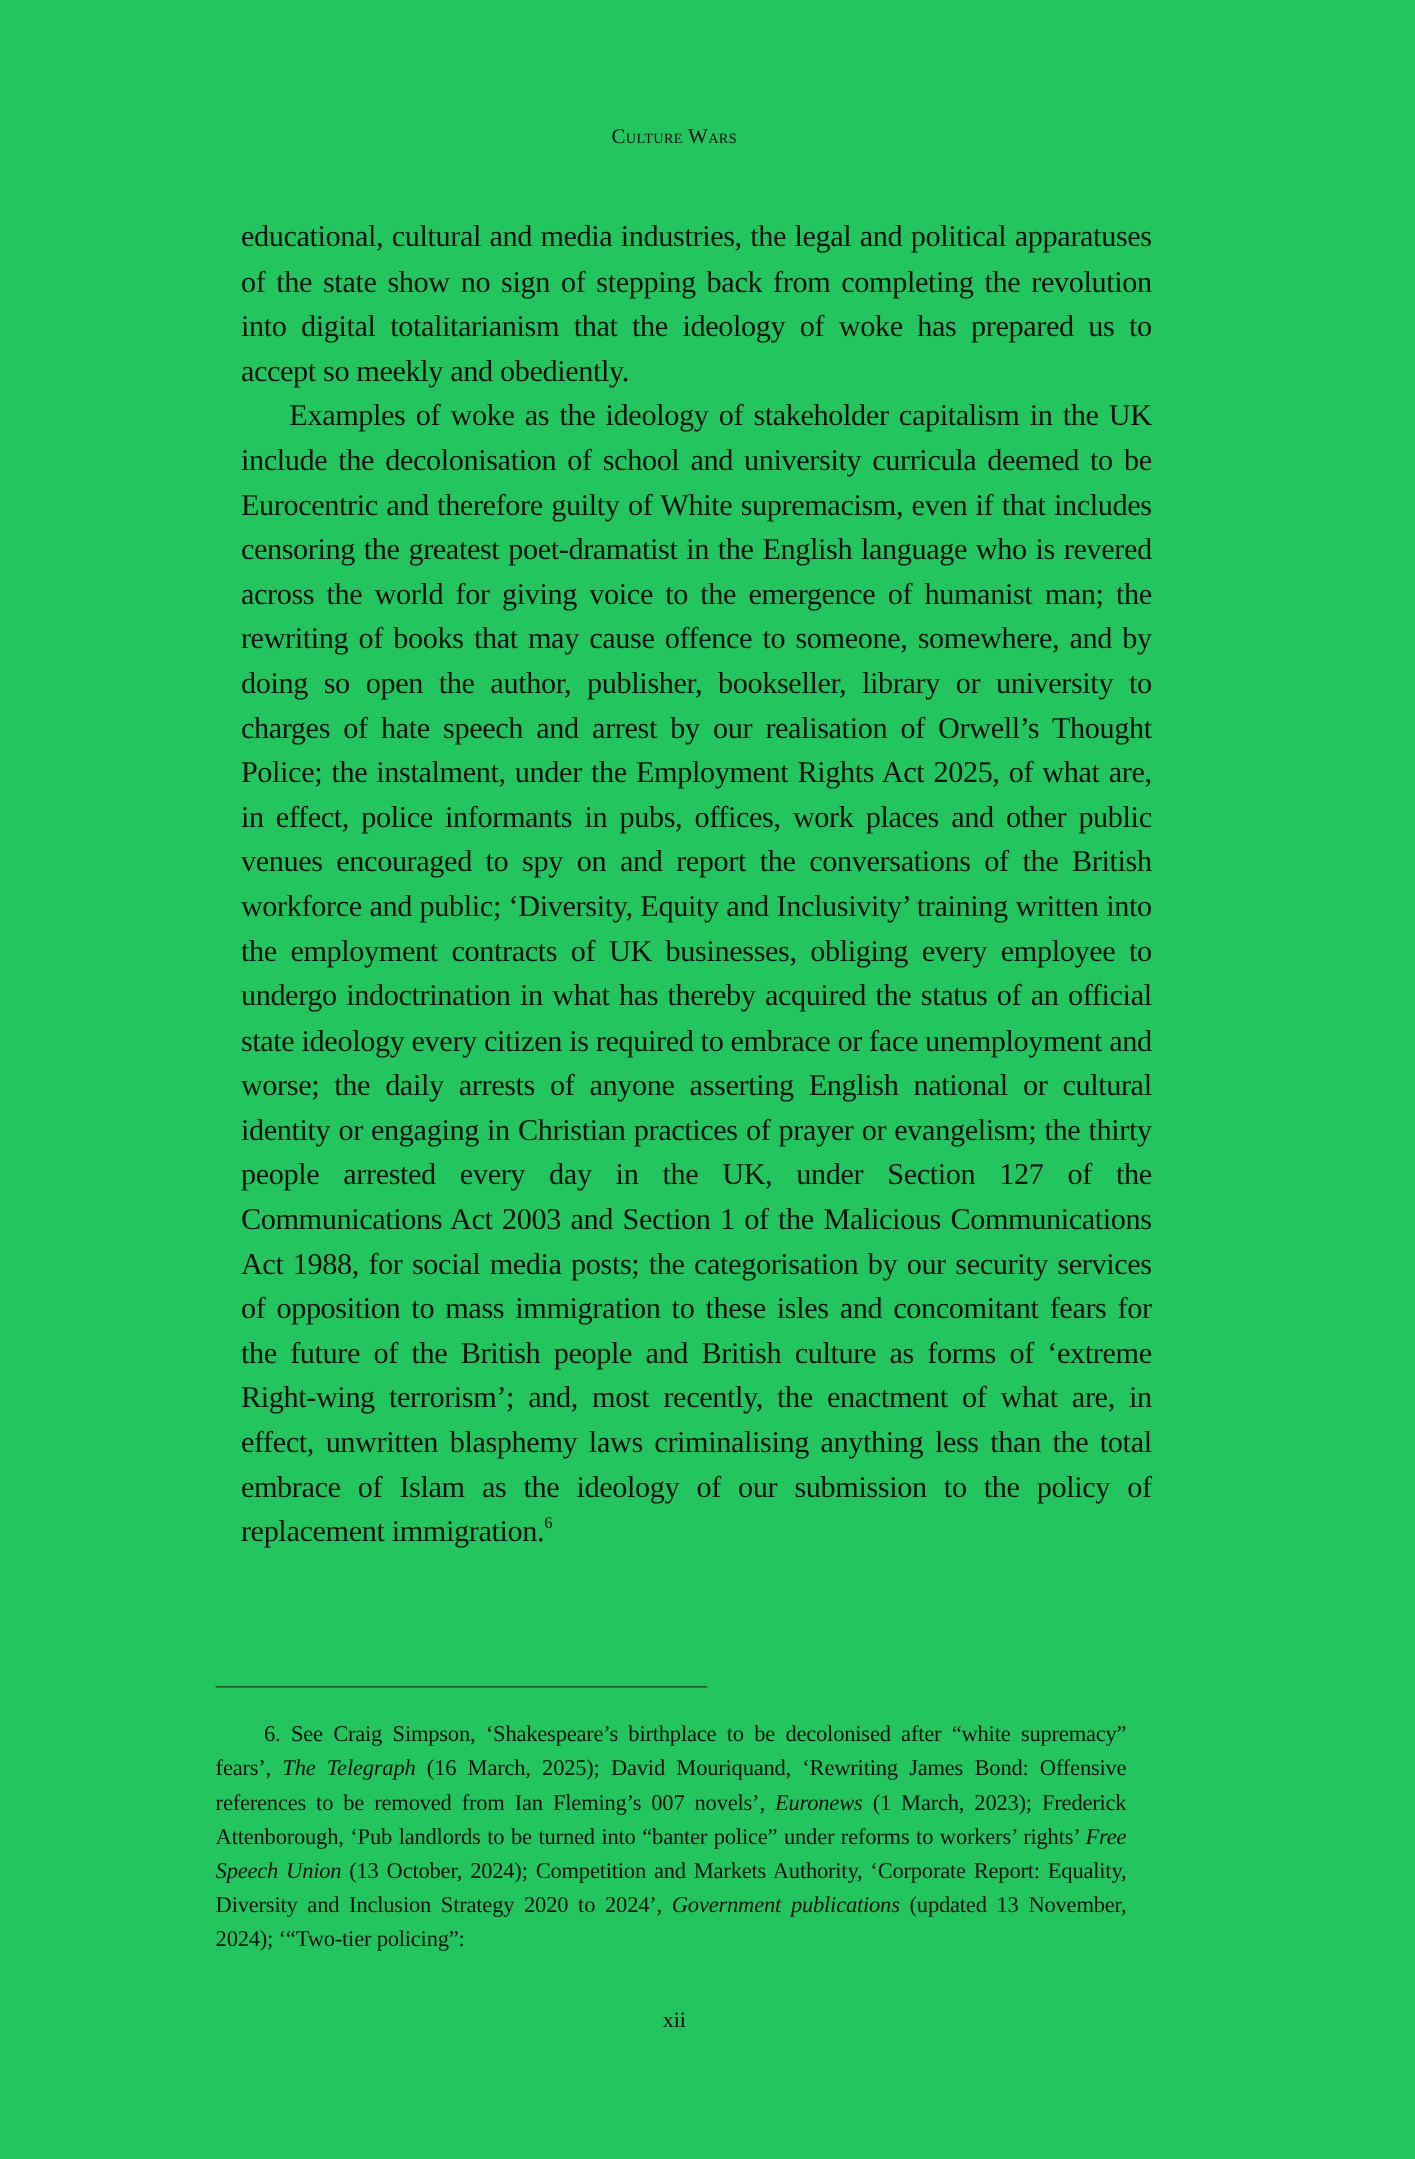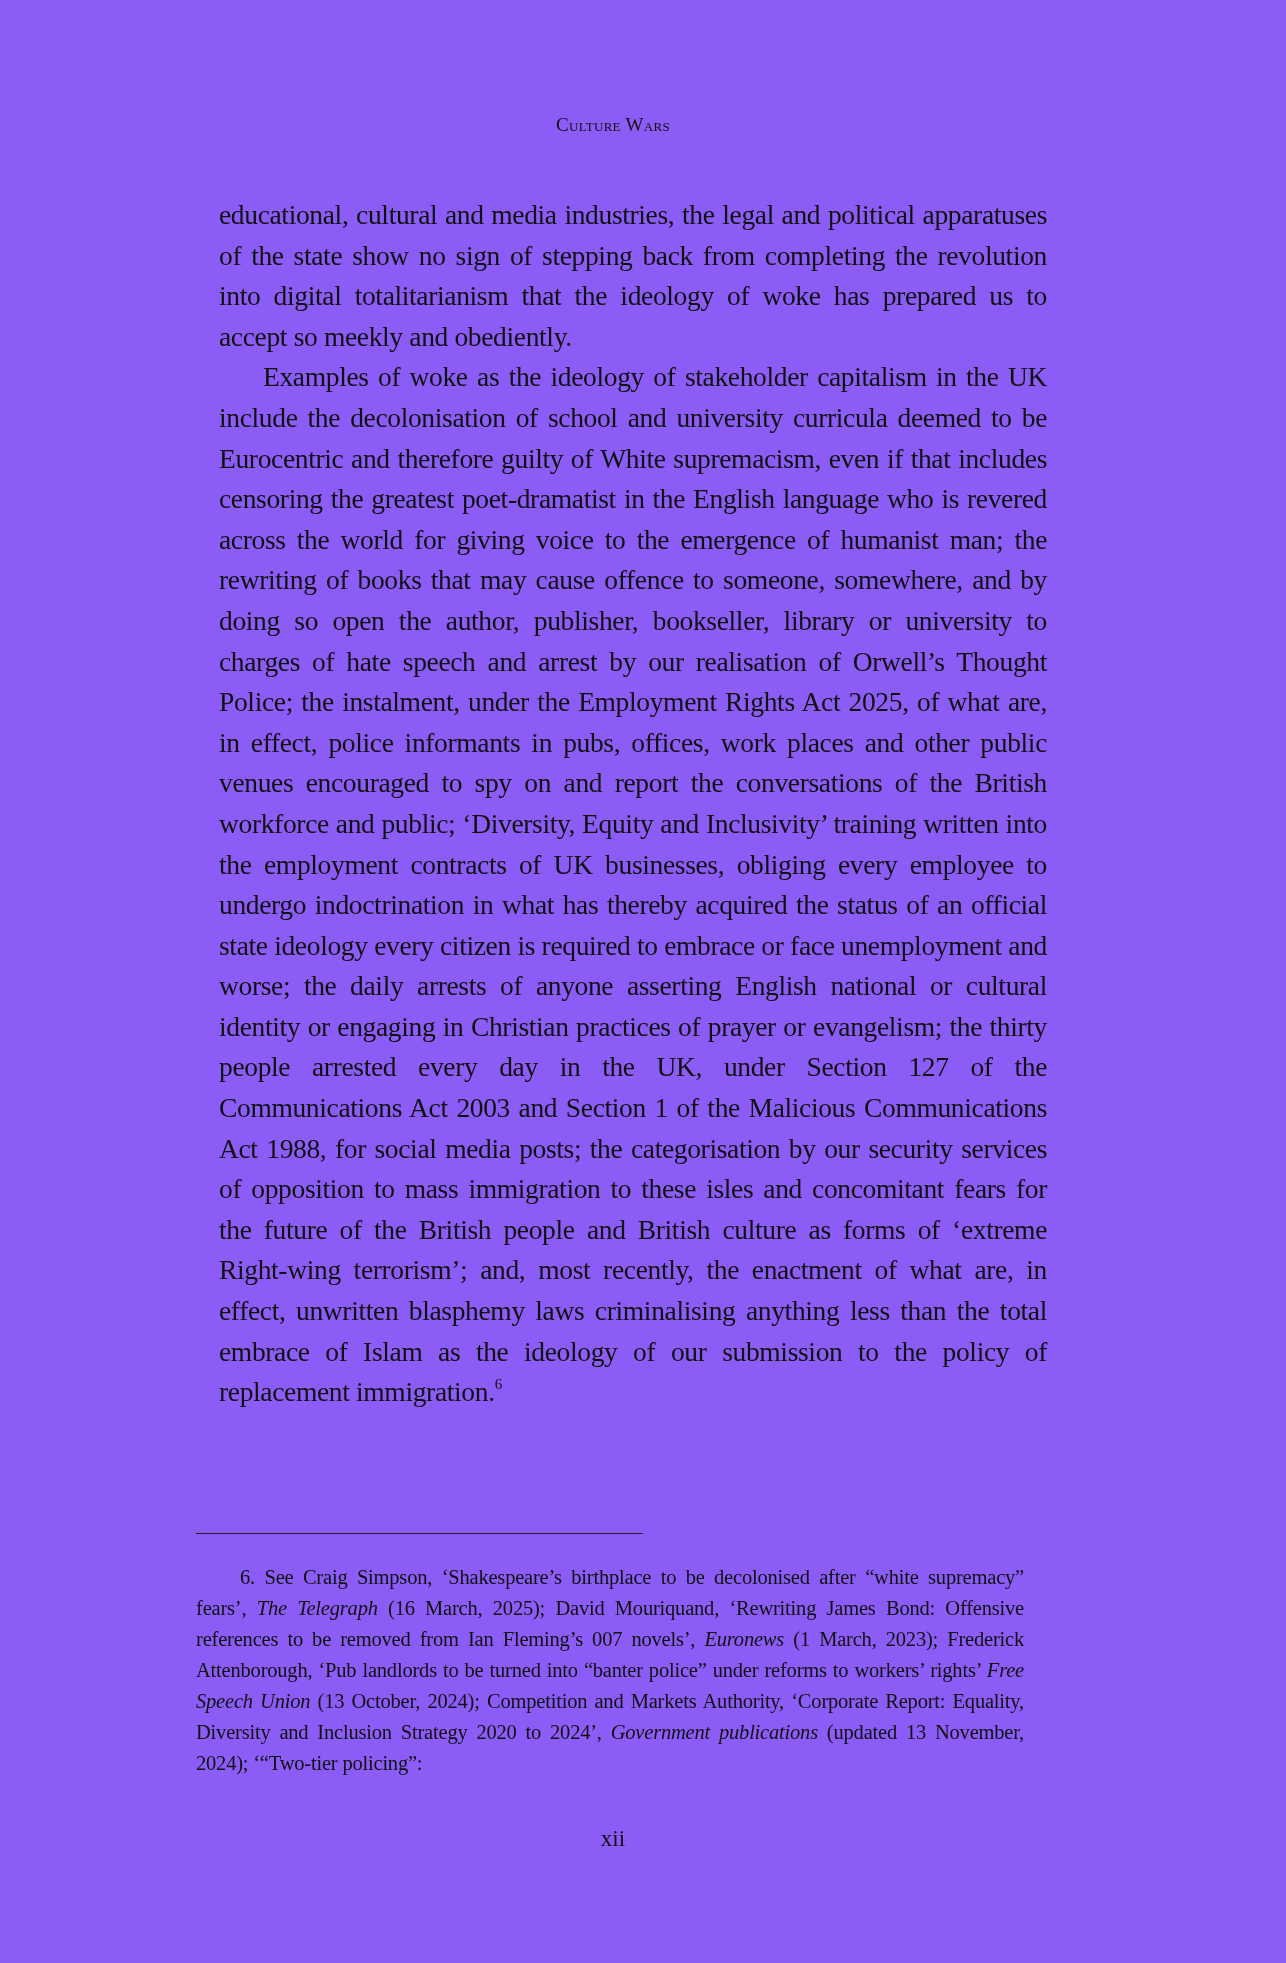--- a/index.html
+++ b/index.html
@@ -14,21 +14,21 @@
       overflow: hidden;
       color: #111111;
       font-family: "Liberation Serif", "DejaVu Serif", serif;
     }
     .page {
       position: absolute;
       left: 0;
       top: 0;
       width: 1286px;
       height: 1963px;
-      background: #8b5cf6;
+      background: #22c55e;
     }
     .running-head {
       position: absolute;
       top: 114px;
       left: 0;
       width: 1226px;
       text-align: center;
       font-size: 19px;
       letter-spacing: 0.3px;
       font-variant: small-caps;
@@ -83,21 +83,21 @@
       text-indent: 44px;
     }
     .footnotes em {
     }
     .folio {
       position: absolute;
       top: 1826px;
       left: 0;
       width: 1226px;
       text-align: center;
-      font-size: 23px;
+      font-size: 20px;
       color: #111111;
     }
   </style>
 </head>
 <body>
 
 <div class="page">
 
   <div class="running-head">Culture Wars</div>
 

